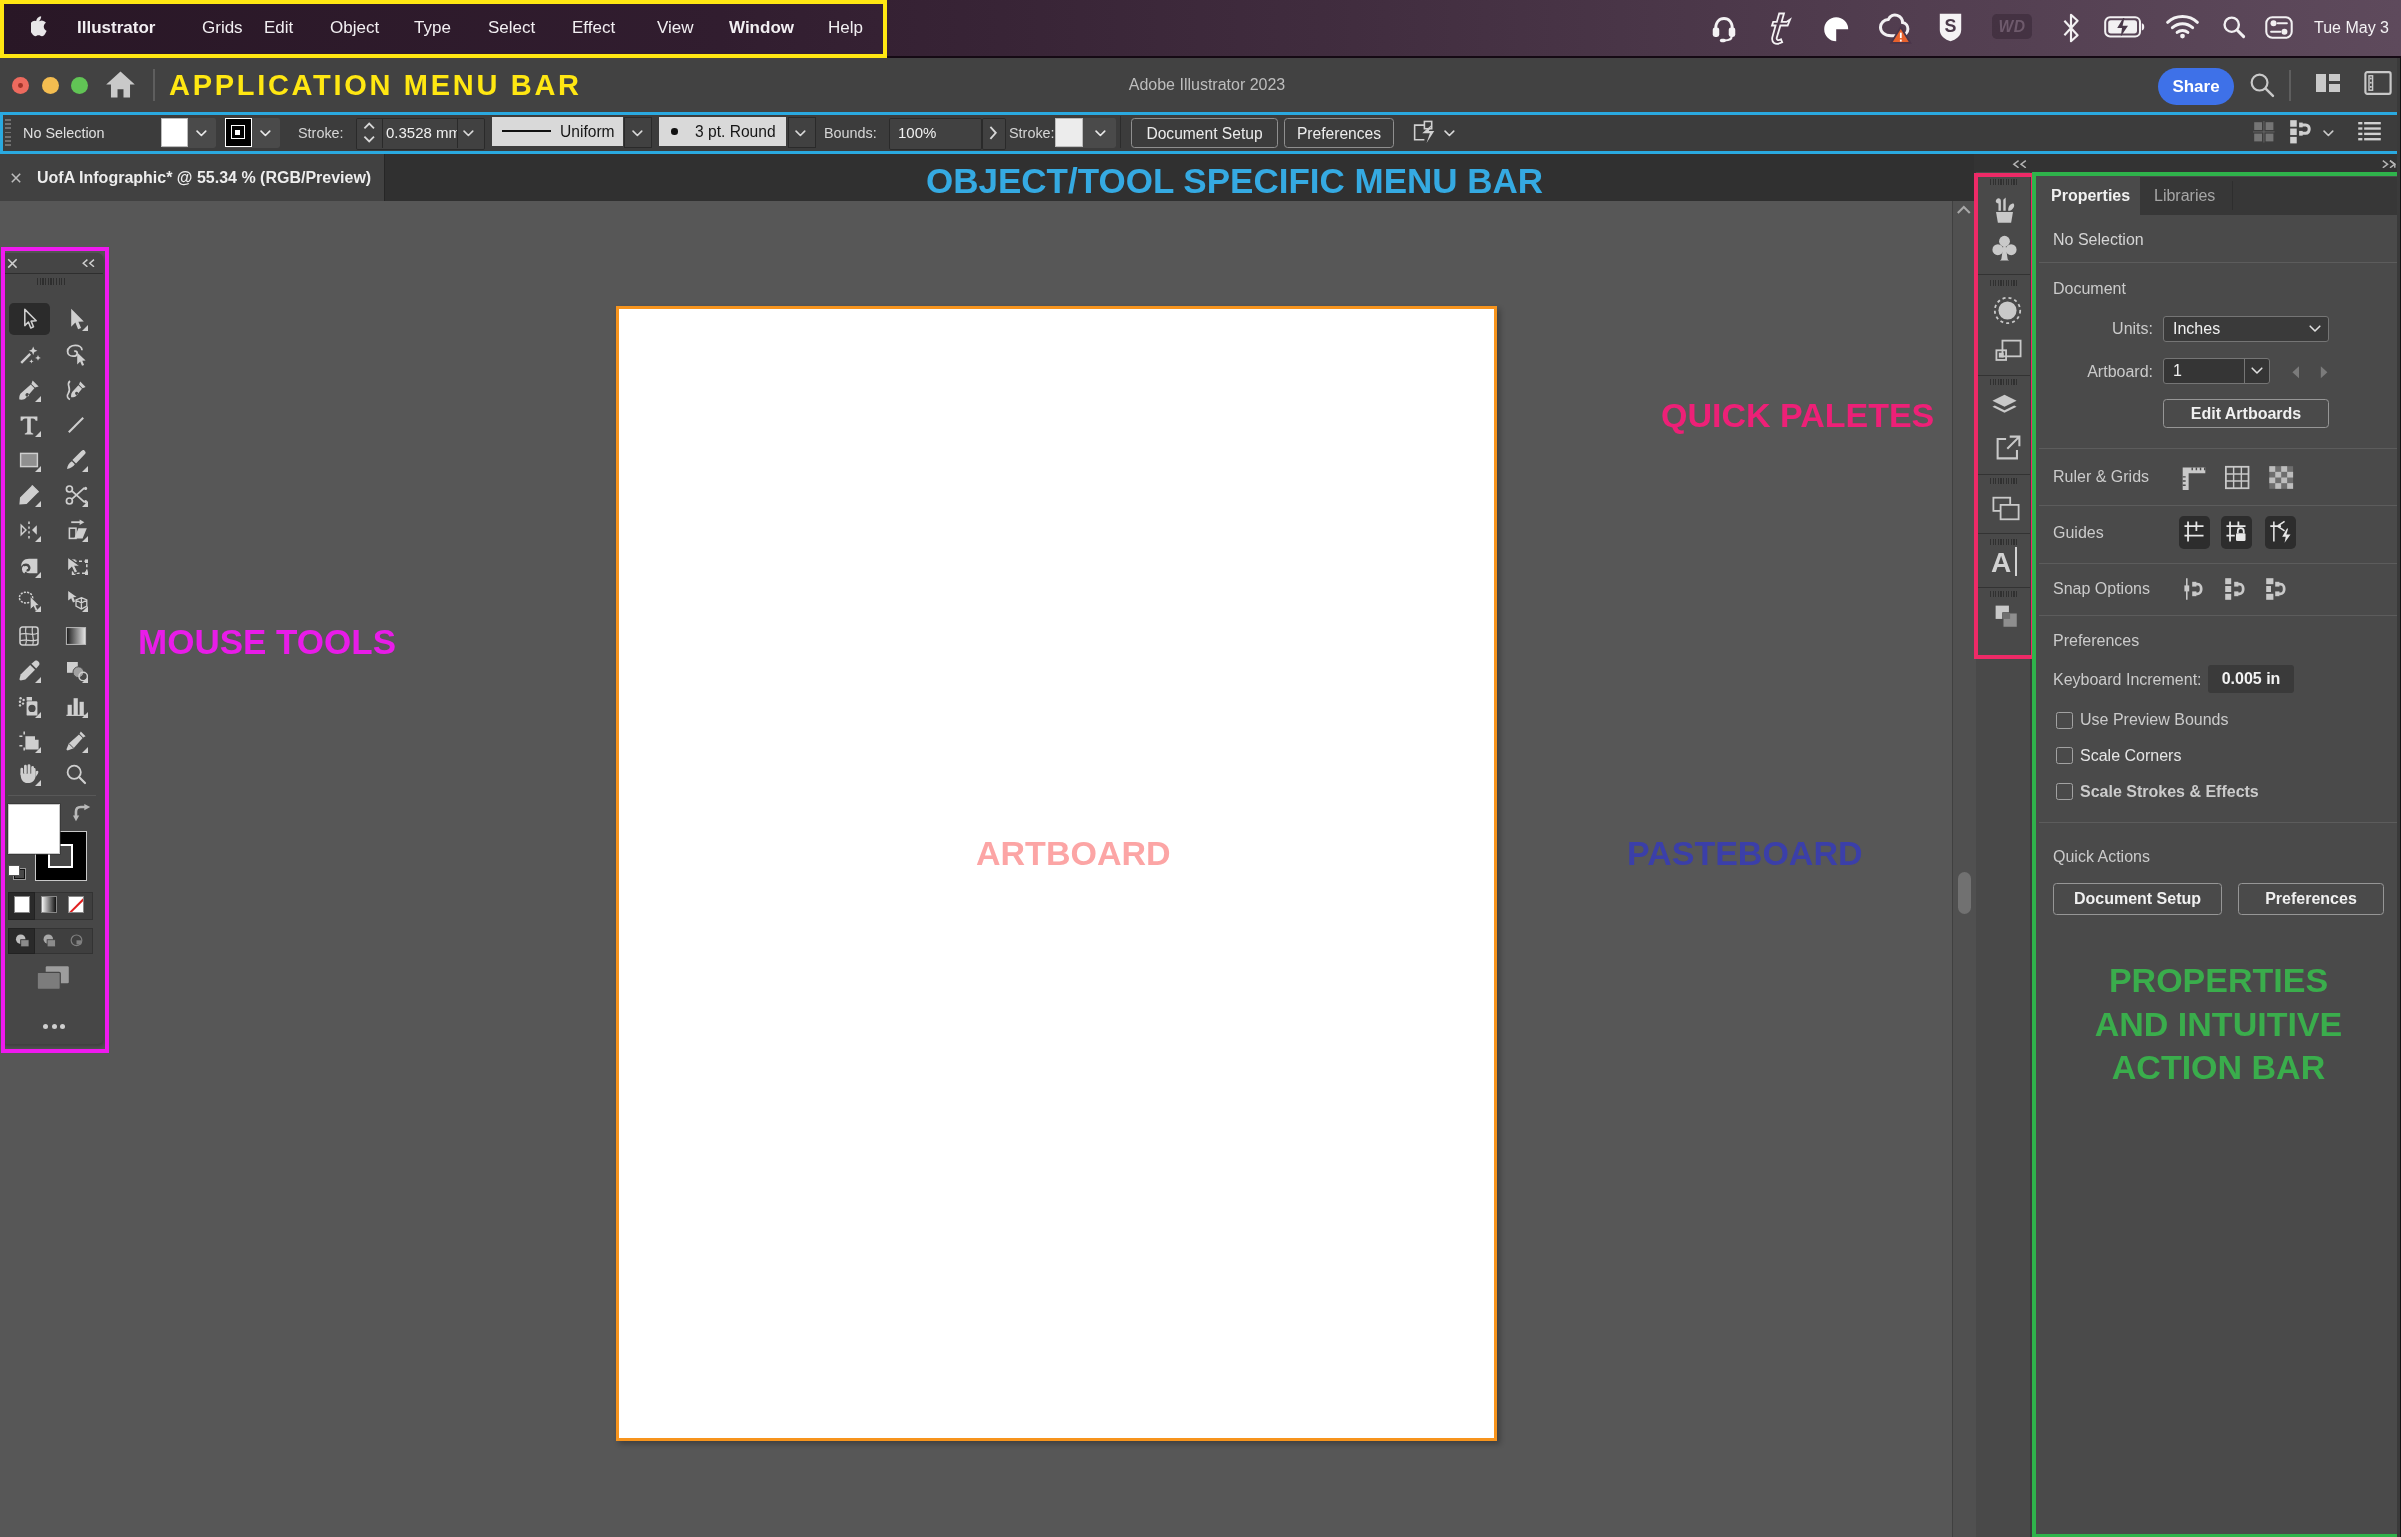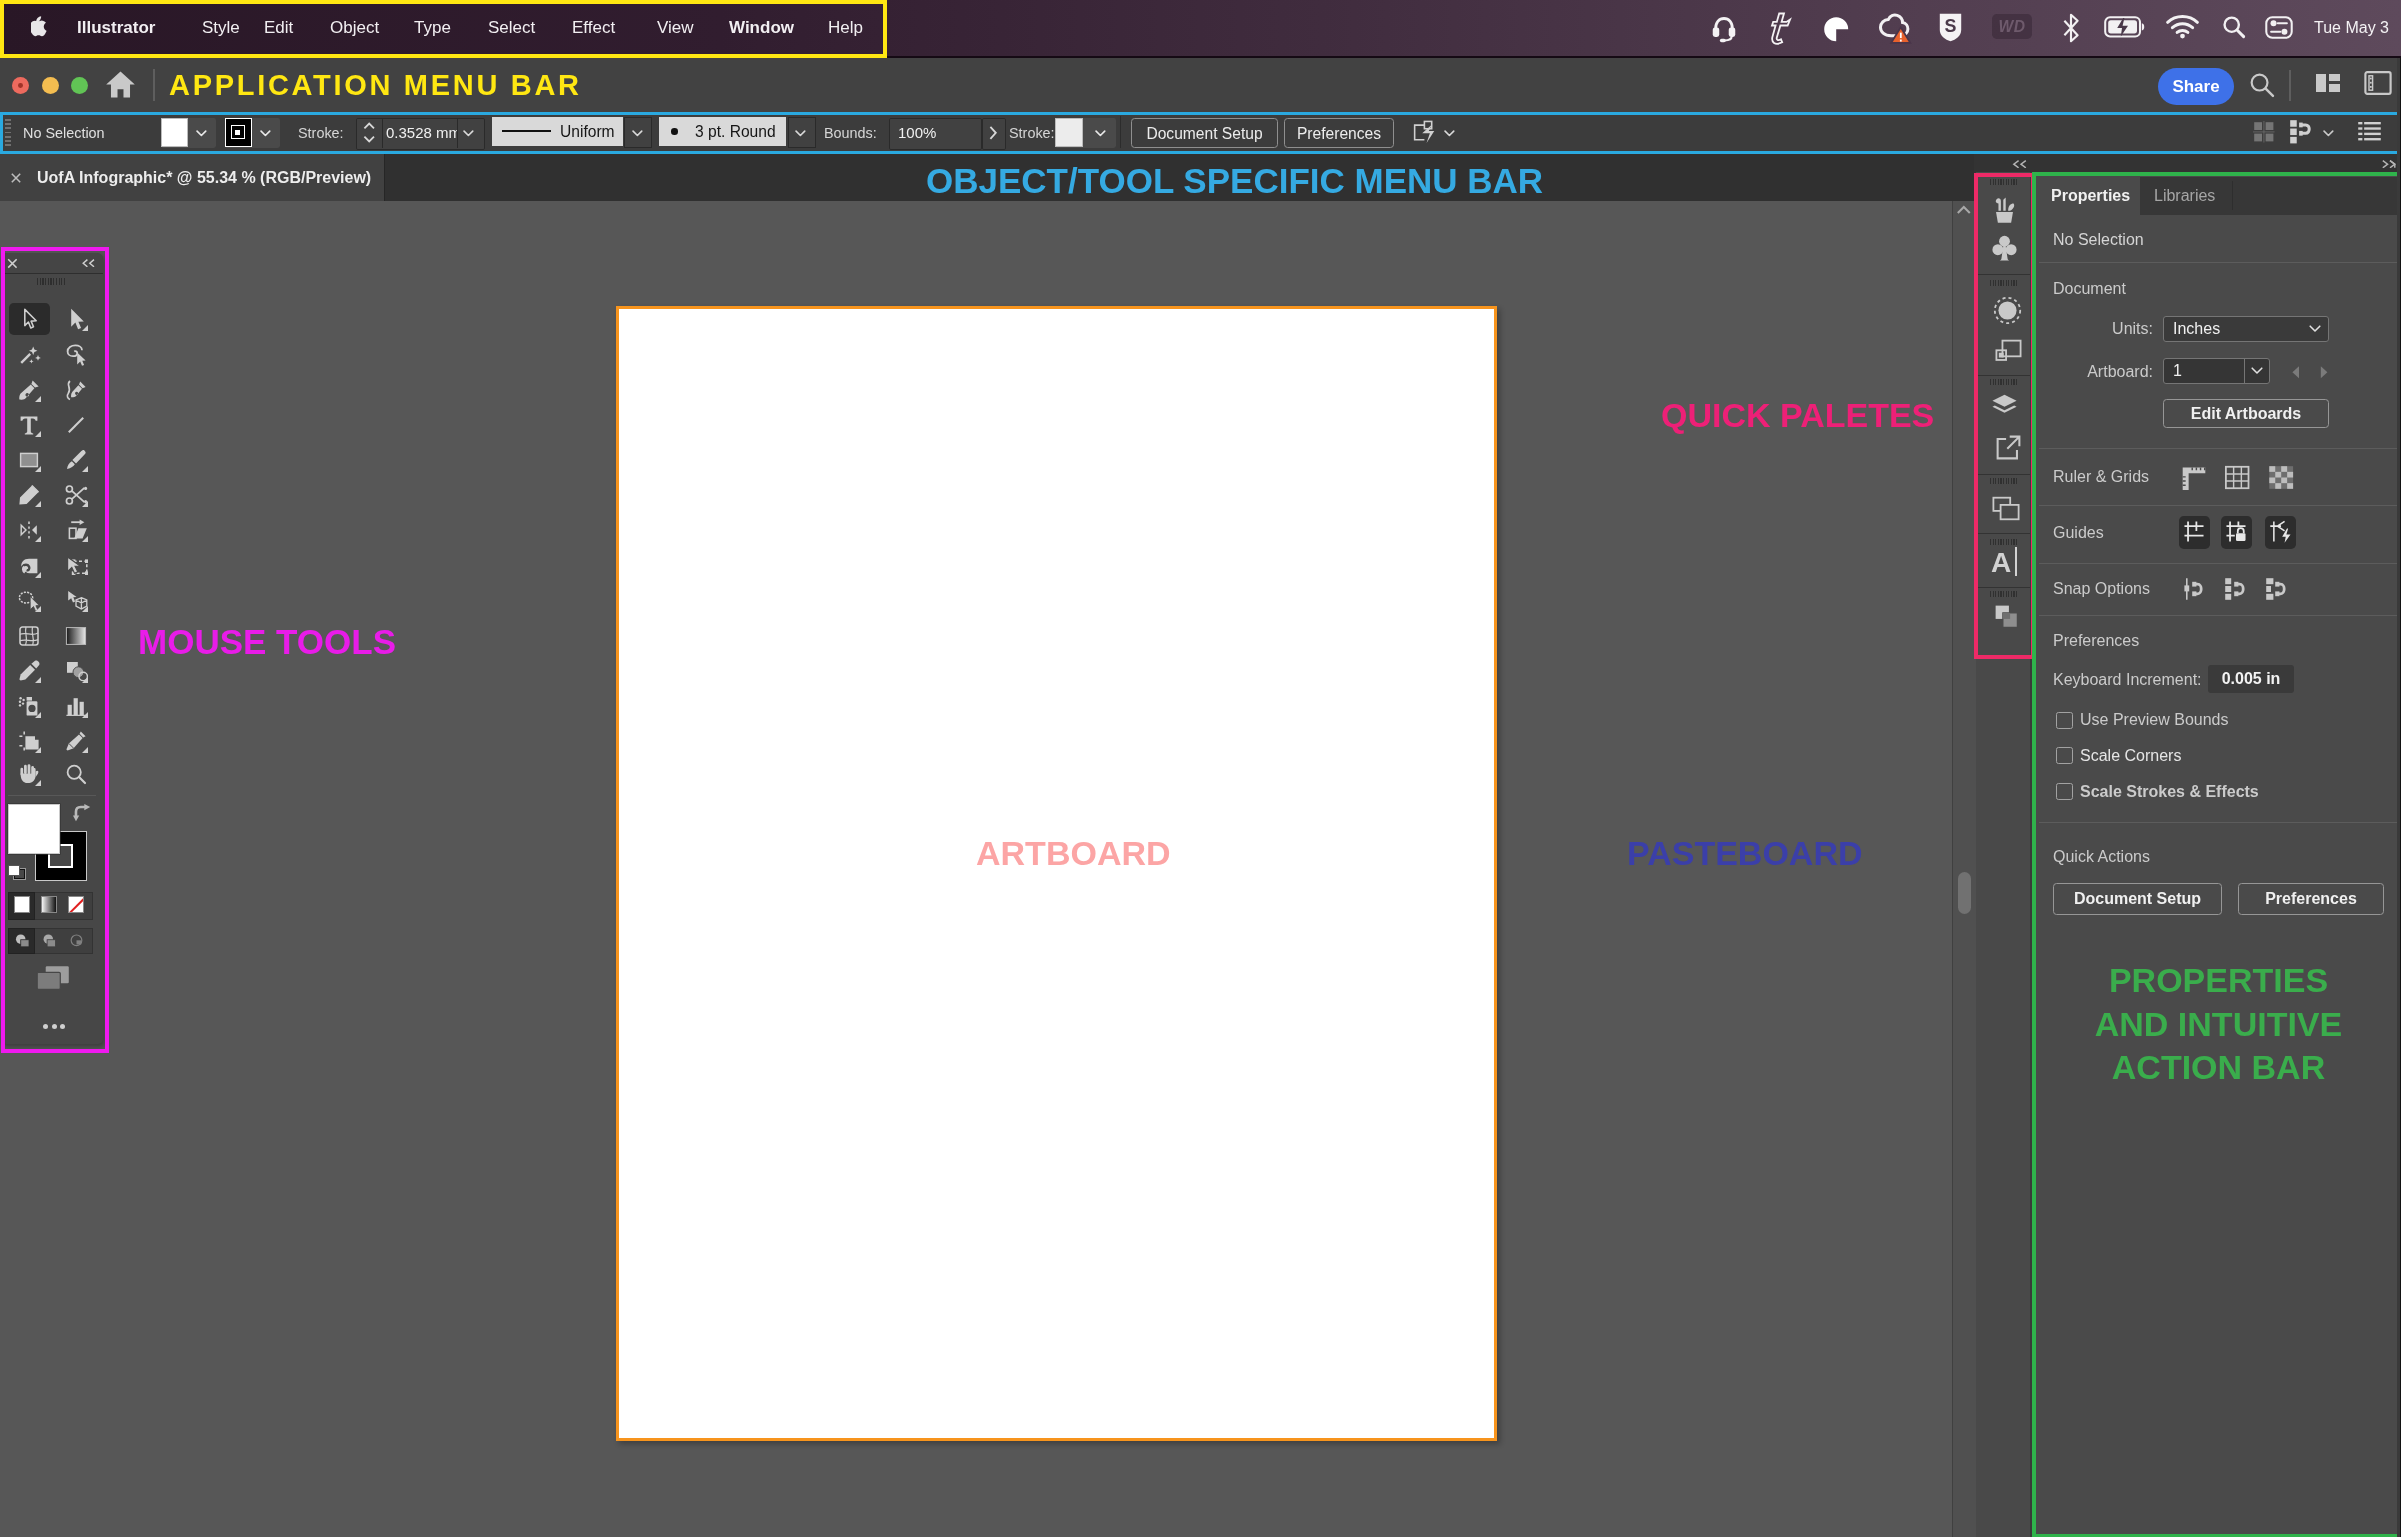--- a/index.html
+++ b/index.html
@@ -7,21 +7,21 @@
 .abs{position:absolute;}
 svg{display:block;}
 .lbl{position:absolute;font-weight:bold;white-space:nowrap;}
 </style></head><body>
 
 <div class="abs" style="left:0;top:0;width:2401px;height:56px;background:linear-gradient(90deg,#291726 0%,#311d2f 30%,#402c3e 55%,#523e50 80%,#5e4a5c 100%);overflow:hidden;">
 <svg class="abs" style="left:31px;top:15px" width="17" height="21.6" viewBox="0 0 30 38">
       <path fill="#e8e6e8" d="M15.6 9.2c1.5-1.9 2.6-4.5 2.2-7.2-2.2.1-4.8 1.5-6.3 3.4-1.4 1.6-2.6 4.3-2.2 6.8 2.4.2 4.8-1.2 6.3-3zM22.5 20.3c0-4.5 3.7-6.7 3.9-6.8-2.1-3.1-5.4-3.5-6.6-3.6-2.8-.3-5.5 1.7-6.9 1.7-1.4 0-3.6-1.6-6-1.6-3.1 0-5.9 1.8-7.5 4.6-3.2 5.5-.8 13.7 2.3 18.2 1.5 2.2 3.3 4.7 5.7 4.6 2.3-.1 3.2-1.5 6-1.5 2.8 0 3.6 1.5 6 1.4 2.5 0 4.1-2.2 5.6-4.4 1.8-2.6 2.5-5.1 2.5-5.2-.1 0-4.9-1.9-5-7.4z"></path>
     </svg>
 <div class="abs" style="left:77px;top:0;height:56px;line-height:56px;font-size:17px;font-weight:bold;color:#f2eff2;">Illustrator</div>
-<div class="abs" style="left:202px;top:0;height:56px;line-height:56px;font-size:17px;font-weight:normal;color:#f2eff2;">Style</div>
+<div class="abs" style="left:202px;top:0;height:56px;line-height:56px;font-size:17px;font-weight:normal;color:#f2eff2;">Grids</div>
 <div class="abs" style="left:264px;top:0;height:56px;line-height:56px;font-size:17px;font-weight:normal;color:#f2eff2;">Edit</div>
 <div class="abs" style="left:330px;top:0;height:56px;line-height:56px;font-size:17px;font-weight:normal;color:#f2eff2;">Object</div>
 <div class="abs" style="left:414px;top:0;height:56px;line-height:56px;font-size:17px;font-weight:normal;color:#f2eff2;">Type</div>
 <div class="abs" style="left:488px;top:0;height:56px;line-height:56px;font-size:17px;font-weight:normal;color:#f2eff2;">Select</div>
 <div class="abs" style="left:572px;top:0;height:56px;line-height:56px;font-size:17px;font-weight:normal;color:#f2eff2;">Effect</div>
 <div class="abs" style="left:657px;top:0;height:56px;line-height:56px;font-size:17px;font-weight:normal;color:#f2eff2;">View</div>
 <div class="abs" style="left:729px;top:0;height:56px;line-height:56px;font-size:17px;font-weight:bold;color:#f2eff2;">Window</div>
 <div class="abs" style="left:828px;top:0;height:56px;line-height:56px;font-size:17px;font-weight:normal;color:#f2eff2;">Help</div>
 <svg class="abs" style="left:1708px;top:12px" width="32" height="32" viewBox="0 0 54 54">
       <path d="M13 28 C13 17 19 11 27 11 C35 11 41 17 41 28" stroke="#f4f2f4" stroke-width="5" fill="none"></path>
@@ -78,20 +78,21 @@
 <div class="abs" style="left:0;top:56px;width:2401px;height:1.8px;background:#150a14;"></div>
 <div class="abs" style="left:0;top:58px;width:2401px;height:54px;background:#424242;">
 <div class="abs" style="left:12px;top:19px;width:17px;height:17px;border-radius:50%;background:#ed6a5e;"></div>
 <div class="abs" style="left:18px;top:25px;width:4.8px;height:4.8px;border-radius:50%;background:#a03328;"></div>
 <div class="abs" style="left:42px;top:19px;width:17px;height:17px;border-radius:50%;background:#f4bd50;"></div>
 <div class="abs" style="left:71px;top:19px;width:17px;height:17px;border-radius:50%;background:#61c455;"></div>
 <svg class="abs" style="left:105px;top:12px" width="31" height="29" viewBox="0 0 52 48">
       <path d="M26 2 L50 24 H42 V46 H31 V32 H21 V46 H10 V24 H2 Z" fill="#c9c9c9"></path>
     </svg>
 <div class="abs" style="left:153px;top:10.8px;width:1.8px;height:32px;background:#5e5e5e;"></div>
+<div class="abs" style="left:1021px;top:0;width:372px;height:54px;line-height:54px;text-align:center;font-size:16px;color:#bdbdbd;">Adobe Illustrator 2023</div>
 <div class="abs" style="left:2158px;top:9.6px;width:76px;height:37px;border-radius:18.6px;background:#3e71e8;color:#fff;font-weight:bold;font-size:17px;text-align:center;line-height:37px;">Share</div>
 <svg class="abs" style="left:2248px;top:13.2px" width="28" height="28" viewBox="0 0 46 46">
       <circle cx="19" cy="19" r="13" fill="none" stroke="#c9c9c9" stroke-width="3.6"></circle>
       <line x1="29" y1="29" x2="41" y2="41" stroke="#c9c9c9" stroke-width="4" stroke-linecap="round"></line>
     </svg>
 <div class="abs" style="left:2289px;top:12px;width:1.8px;height:31px;background:#5e5e5e;"></div>
 <svg class="abs" style="left:2315px;top:72px" width="0" height="0"></svg>
 <div class="abs" style="left:2316px;top:15.6px;width:10.2px;height:18px;background:#c9c9c9;"></div>
 <div class="abs" style="left:2329px;top:15.6px;width:11.4px;height:7.8px;background:#c9c9c9;"></div>
 <div class="abs" style="left:2329px;top:26px;width:11.4px;height:7.8px;background:#c9c9c9;"></div>

